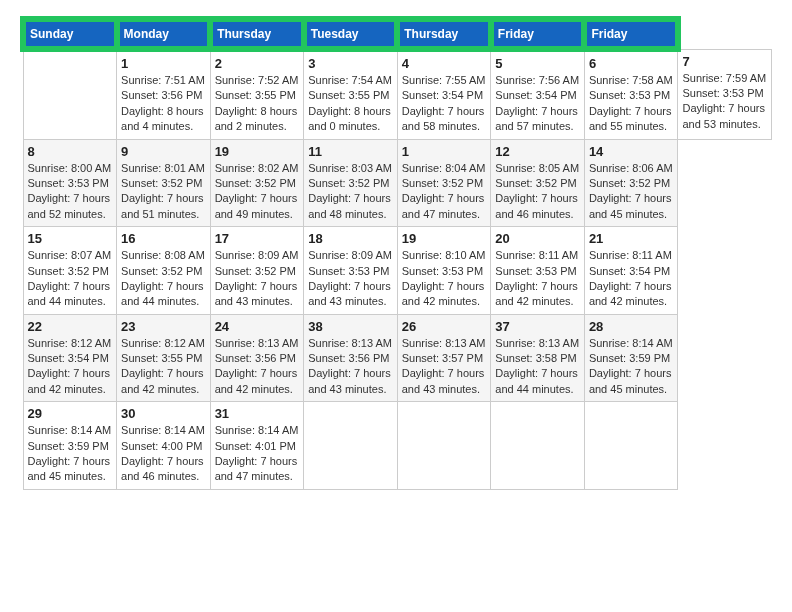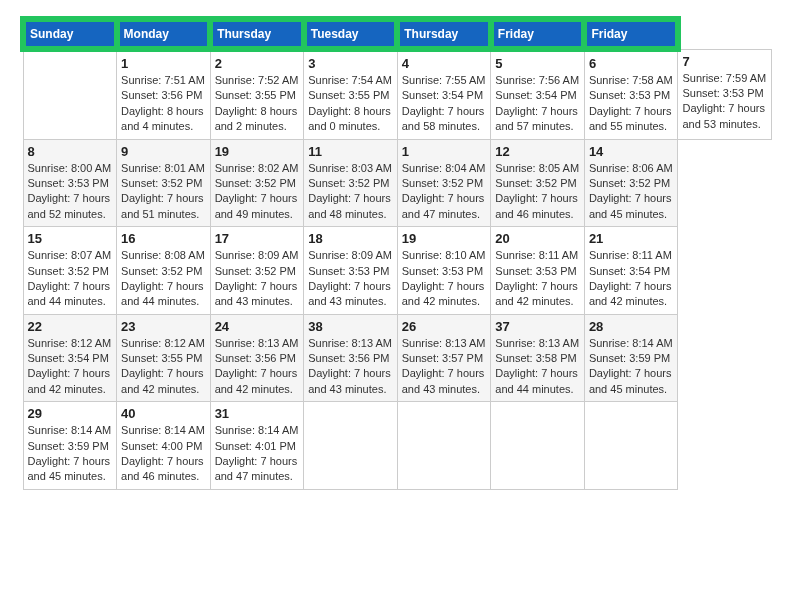--- a/index.html
+++ b/index.html
@@ -223,21 +223,21 @@
             <span class="day-num">28</span>
             <div class="cell-text">Sunrise: 8:14 AM<br>Sunset: 3:59 PM<br>Daylight: 7 hours and 45 minutes.</div>
           </td>
         </tr>
         <tr>
           <td>
             <span class="day-num">29</span>
             <div class="cell-text">Sunrise: 8:14 AM<br>Sunset: 3:59 PM<br>Daylight: 7 hours and 45 minutes.</div>
           </td>
           <td>
-            <span class="day-num">40</span>
+            <span class="day-num">30</span>
             <div class="cell-text">Sunrise: 8:14 AM<br>Sunset: 4:00 PM<br>Daylight: 7 hours and 46 minutes.</div>
           </td>
           <td>
             <span class="day-num">31</span>
             <div class="cell-text">Sunrise: 8:14 AM<br>Sunset: 4:01 PM<br>Daylight: 7 hours and 47 minutes.</div>
           </td>
           <td class="empty-cell"></td>
           <td class="empty-cell"></td>
           <td class="empty-cell"></td>
           <td class="empty-cell"></td>

